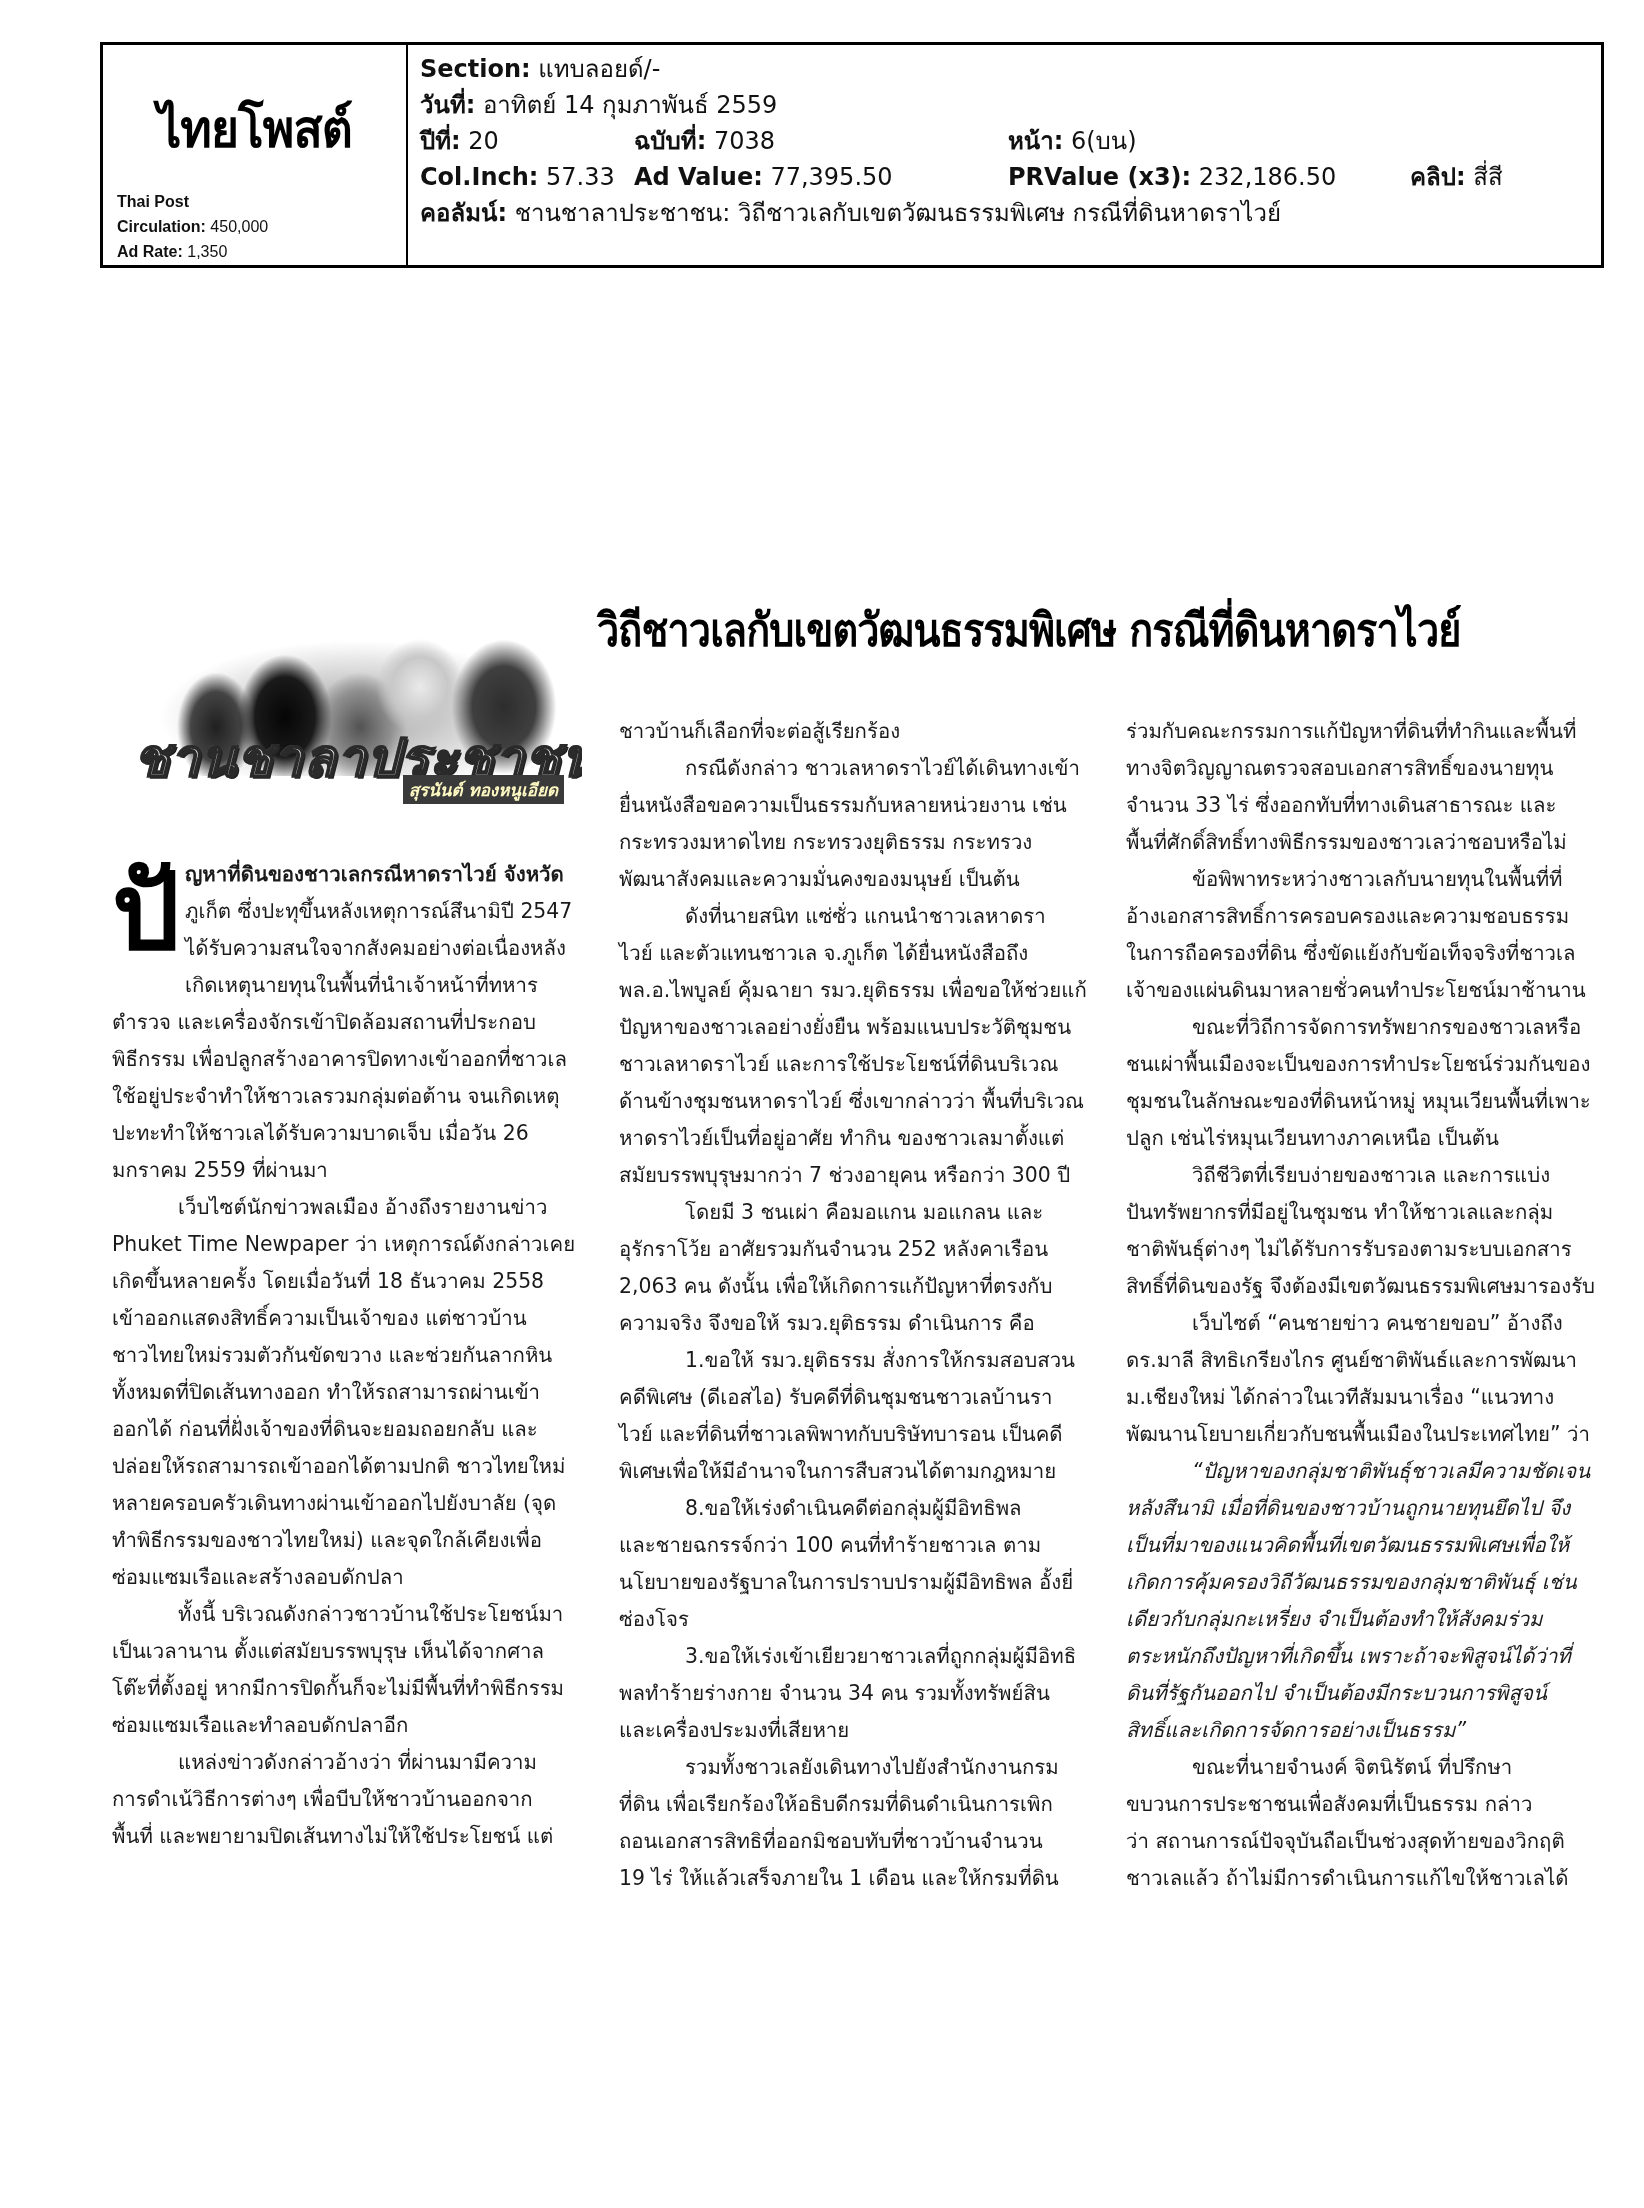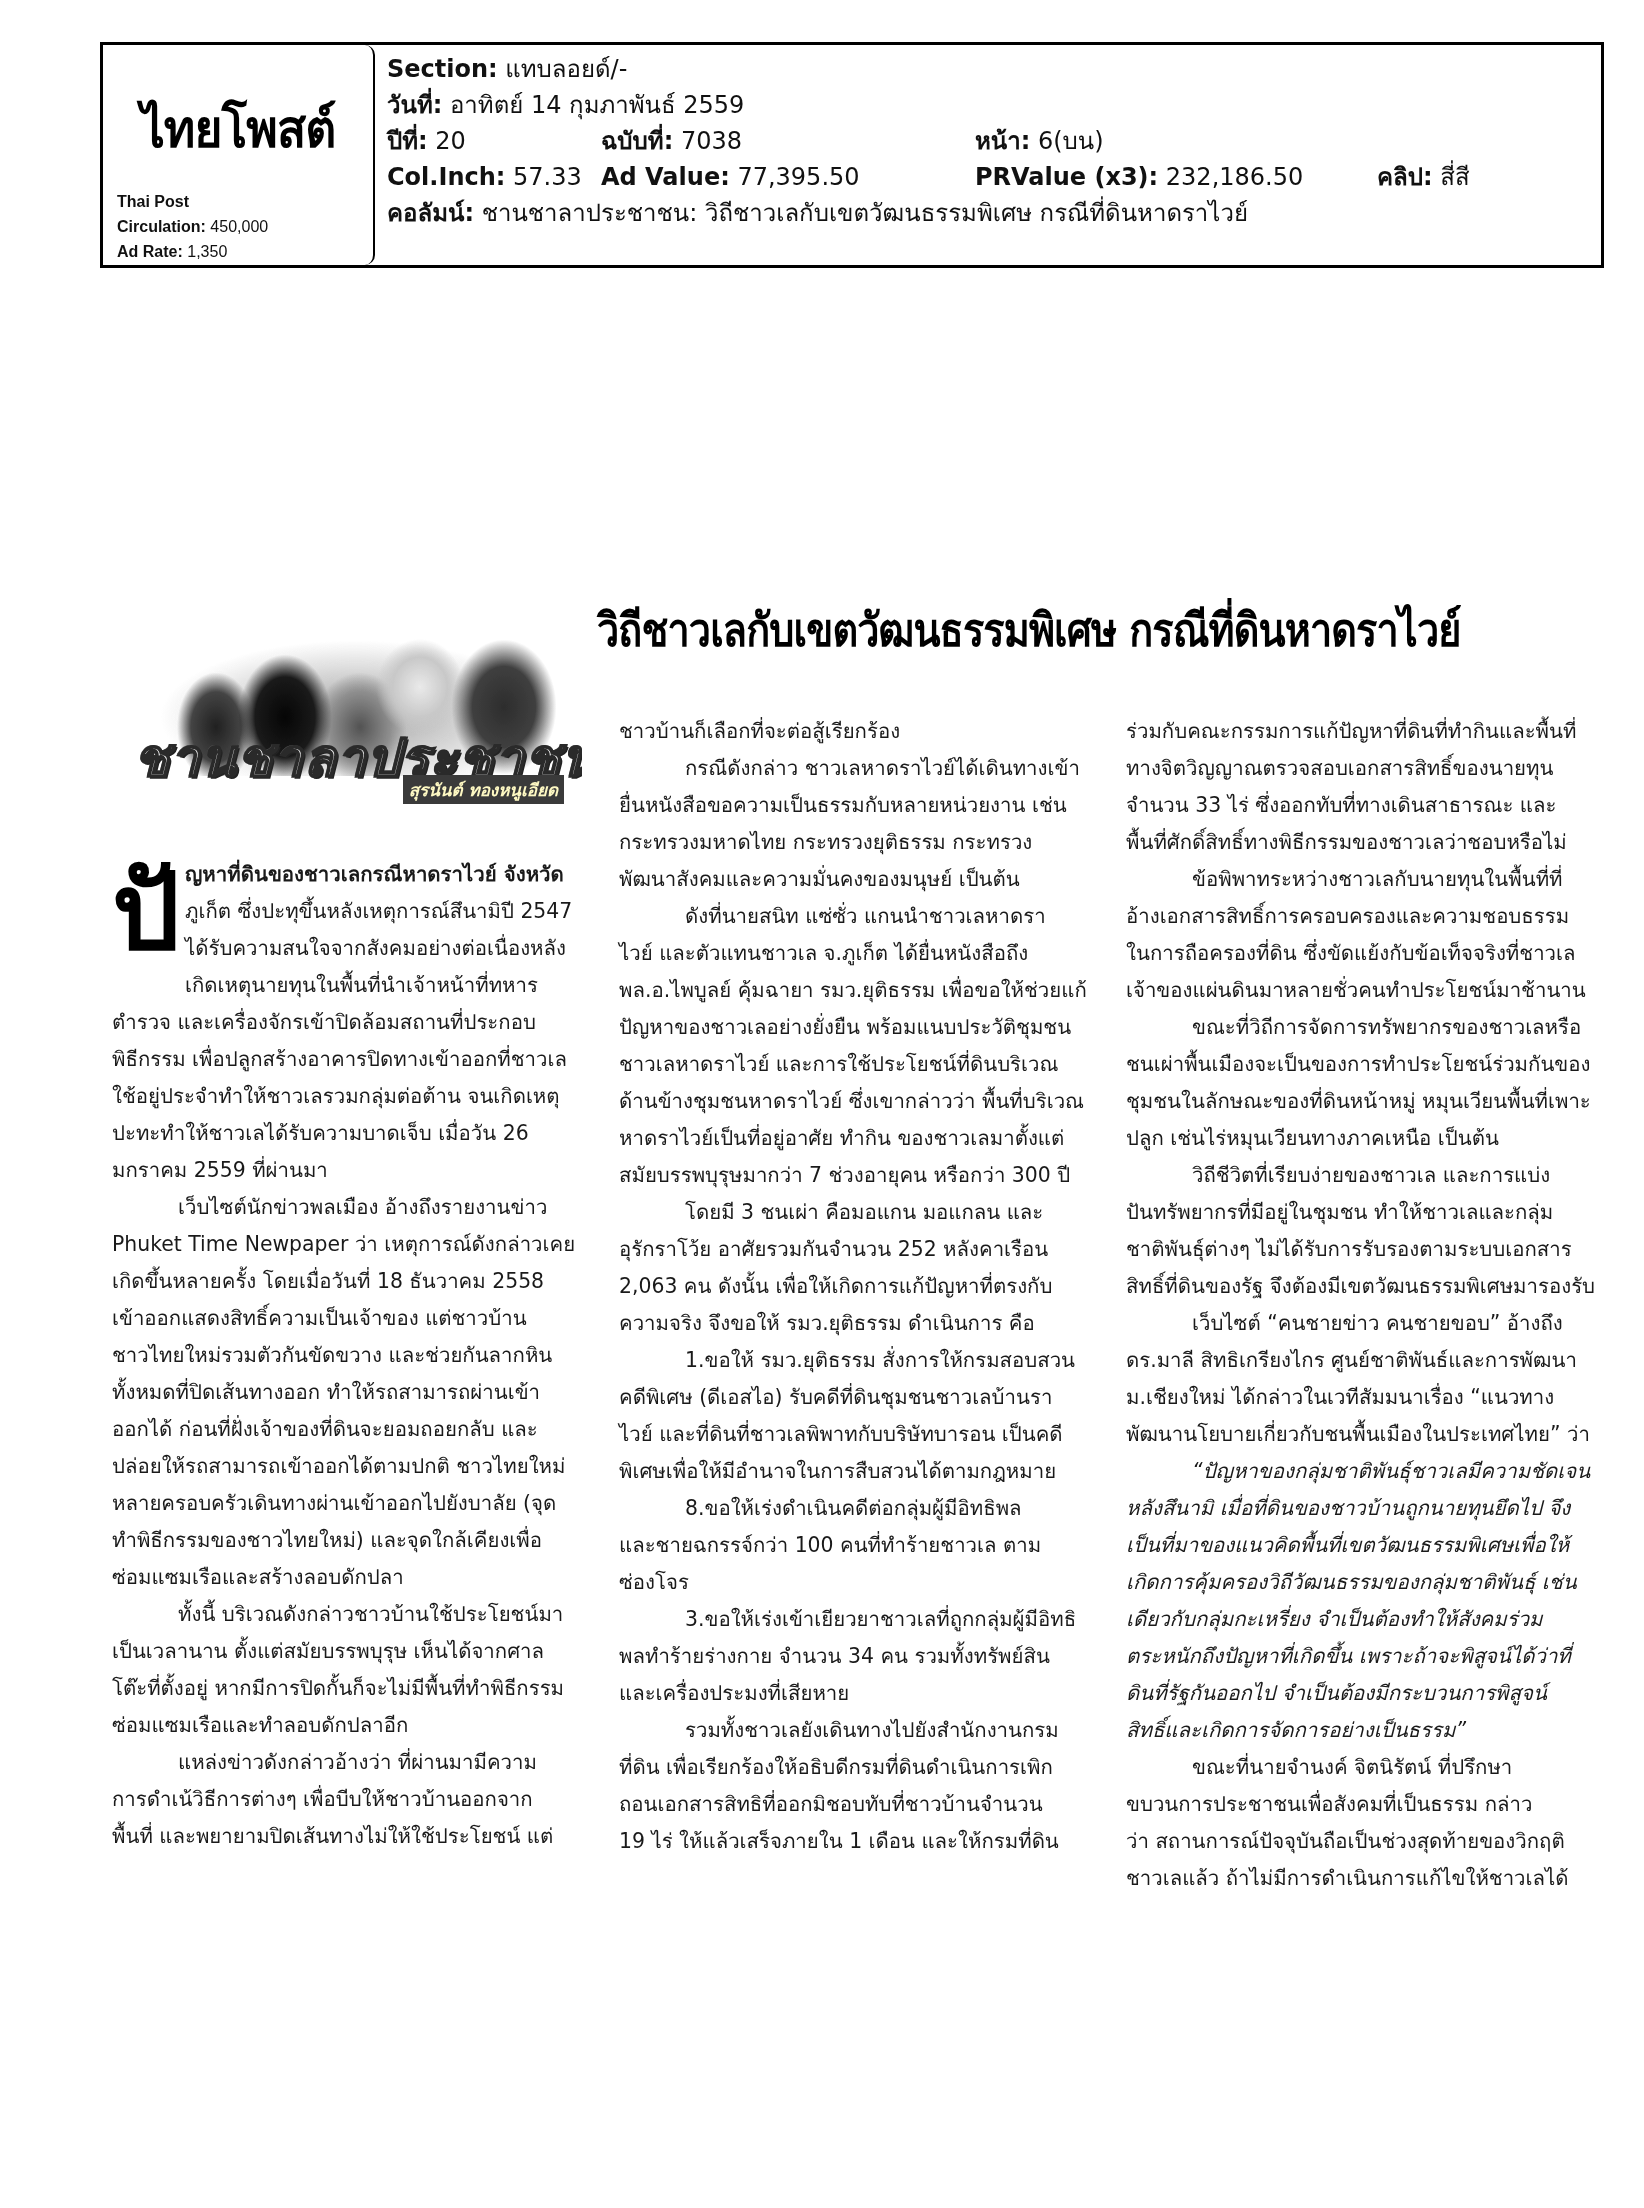--- a/index.html
+++ b/index.html
@@ -21,25 +21,24 @@
       position: absolute;
       left: 100px;
       top: 42px;
       width: 1504px;
       height: 226px;
       border: 3px solid #000;
       box-sizing: border-box;
       display: flex;
     }
     .meta-left {
-      width: 272px;
+      width: 305px;
       border-right: 2px solid #000;
       position: relative;
       box-sizing: border-box;
-      border-radius: 10px;
     }
     .brand-logo {
       position: absolute;
       left: 0;
       right: 0;
       top: 58px;
       text-align: center;
       font-family: "DejaVu Sans", sans-serif;
       font-weight: 900;
       font-size: 52px;
@@ -297,20 +296,21 @@
     <span class="line indent">โดยมี 3 ชนเผ่า คือมอแกน มอแกลน และ</span>
     <span class="line">อุรักราโว้ย อาศัยรวมกันจำนวน 252 หลังคาเรือน</span>
     <span class="line">2,063 คน ดังนั้น เพื่อให้เกิดการแก้ปัญหาที่ตรงกับ</span>
     <span class="line">ความจริง จึงขอให้ รมว.ยุติธรรม ดำเนินการ คือ</span>
     <span class="line indent">1.ขอให้ รมว.ยุติธรรม สั่งการให้กรมสอบสวน</span>
     <span class="line">คดีพิเศษ (ดีเอสไอ) รับคดีที่ดินชุมชนชาวเลบ้านรา</span>
     <span class="line">ไวย์ และที่ดินที่ชาวเลพิพาทกับบริษัทบารอน เป็นคดี</span>
     <span class="line">พิเศษเพื่อให้มีอำนาจในการสืบสวนได้ตามกฎหมาย</span>
     <span class="line indent">8.ขอให้เร่งดำเนินคดีต่อกลุ่มผู้มีอิทธิพล</span>
     <span class="line">และชายฉกรรจ์กว่า 100 คนที่ทำร้ายชาวเล ตาม</span>
+    <span class="line">นโยบายของรัฐบาลในการปราบปรามผู้มีอิทธิพล อั้งยี่</span>
     <span class="line">ซ่องโจร</span>
     <span class="line indent">3.ขอให้เร่งเข้าเยียวยาชาวเลที่ถูกกลุ่มผู้มีอิทธิ</span>
     <span class="line">พลทำร้ายร่างกาย จำนวน 34 คน รวมทั้งทรัพย์สิน</span>
     <span class="line">และเครื่องประมงที่เสียหาย</span>
     <span class="line indent">รวมทั้งชาวเลยังเดินทางไปยังสำนักงานกรม</span>
     <span class="line">ที่ดิน เพื่อเรียกร้องให้อธิบดีกรมที่ดินดำเนินการเพิก</span>
     <span class="line">ถอนเอกสารสิทธิที่ออกมิชอบทับที่ชาวบ้านจำนวน</span>
     <span class="line">19 ไร่ ให้แล้วเสร็จภายใน 1 เดือน และให้กรมที่ดิน</span>
   </div>
 <div class="column col-3">

